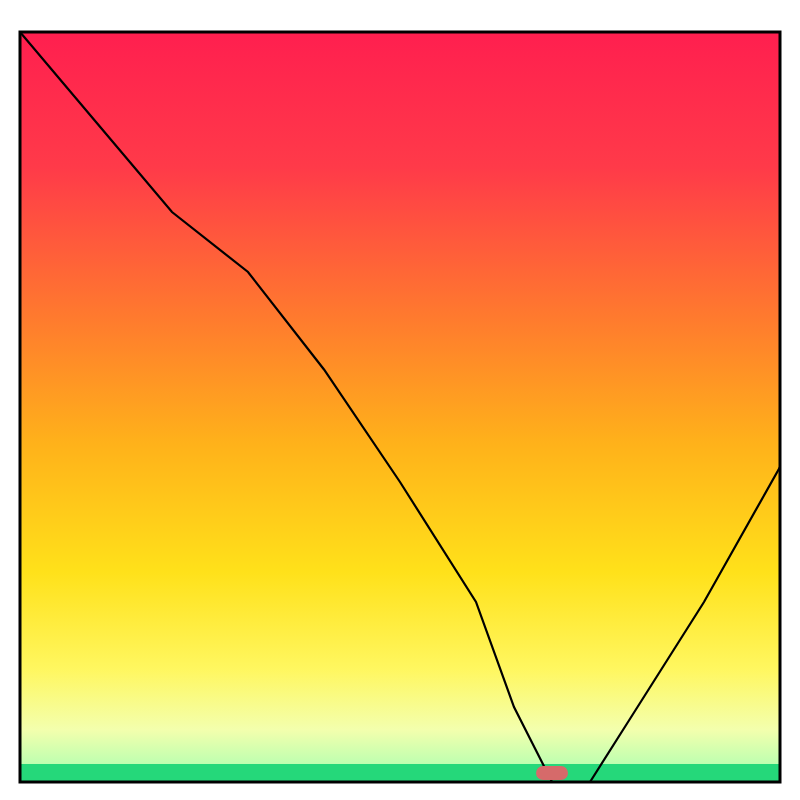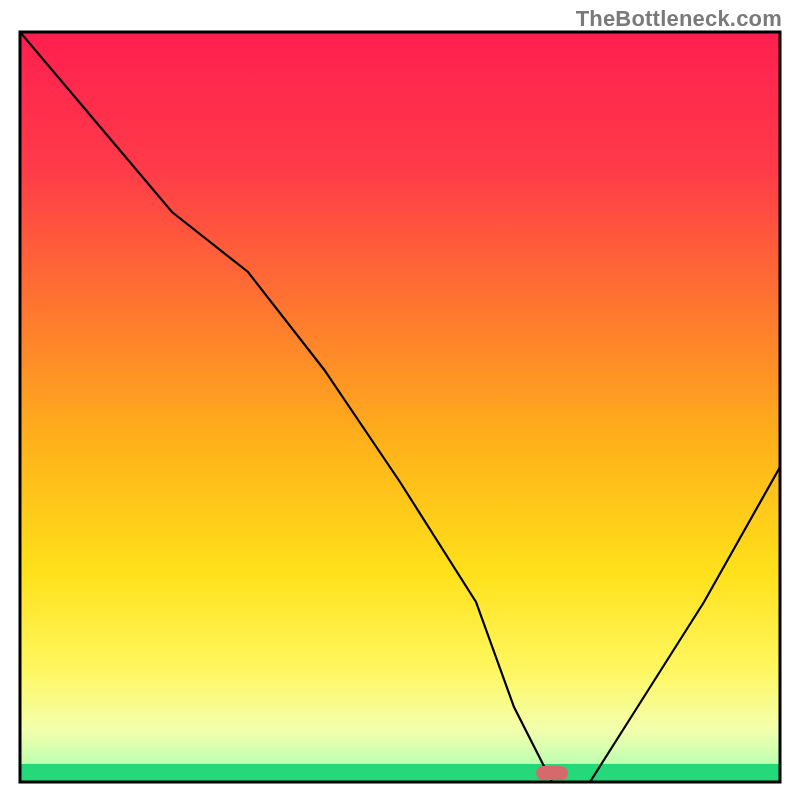--- a/index.html
+++ b/index.html
@@ -27,21 +27,20 @@
   svg {
     position: absolute;
     top: 0;
     left: 0;
   }
 </style>
 </head>
 <body>
 <div class="container">
 
-  <div class="watermark">TheBottleneck.com</div>
 
   <svg id="chart-svg" width="800" height="800" viewBox="0 0 800 800">
     <defs>
       <linearGradient id="bg-grad" x1="0" y1="0" x2="0" y2="1">
           <stop offset="0%" stop-color="#ff1f4f"></stop>
           <stop offset="18%" stop-color="#ff3a49"></stop>
           <stop offset="38%" stop-color="#ff7a2e"></stop>
           <stop offset="55.00000000000001%" stop-color="#ffb21a"></stop>
           <stop offset="72%" stop-color="#ffe11a"></stop>
           <stop offset="85%" stop-color="#fff760"></stop>

